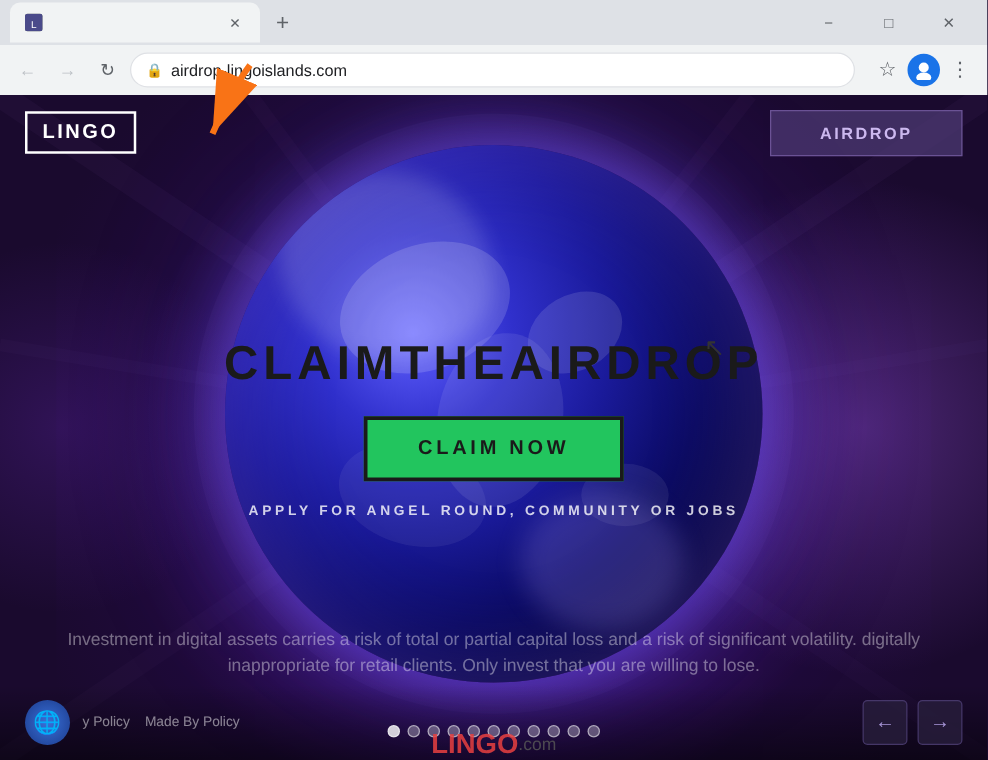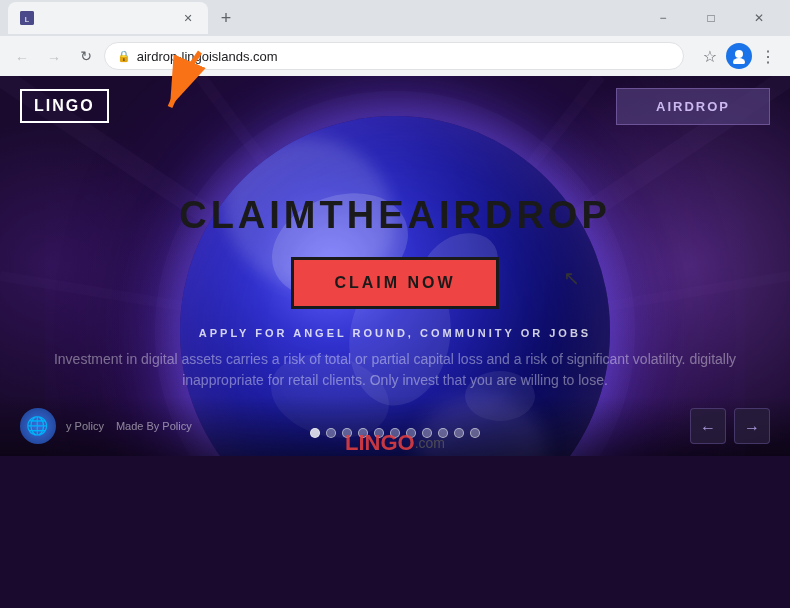--- a/index.html
+++ b/index.html
@@ -163,21 +163,21 @@
       left: 145px;
       width: 60px;
       height: 60px;
       pointer-events: none;
       z-index: 100;
     }
 
     
     .website-content {
       width: 790px;
-      height: 380px;
+      height: 532px;
       position: relative;
       overflow: hidden;
       background: #1a0a2e;
     }
 
     
     .bg-glow-center {
       position: absolute;
       top: -60px;
       left: 50%;
@@ -284,21 +284,21 @@
       font-weight: 900;
       color: #1a1a1a;
       letter-spacing: 4px;
       text-transform: uppercase;
       margin-bottom: 20px;
       text-align: center;
       font-family: 'Arial Black', sans-serif;
     }
 
     .claim-btn {
-      background: #ef4444;
+      background: #22c55e;
       color: #1a1a1a;
       border: 3px solid #1a1a1a;
       padding: 14px 40px;
       font-size: 16px;
       font-weight: 700;
       letter-spacing: 3px;
       text-transform: uppercase;
       cursor: pointer;
       margin-bottom: 18px;
       font-family: 'Arial Black', sans-serif;

